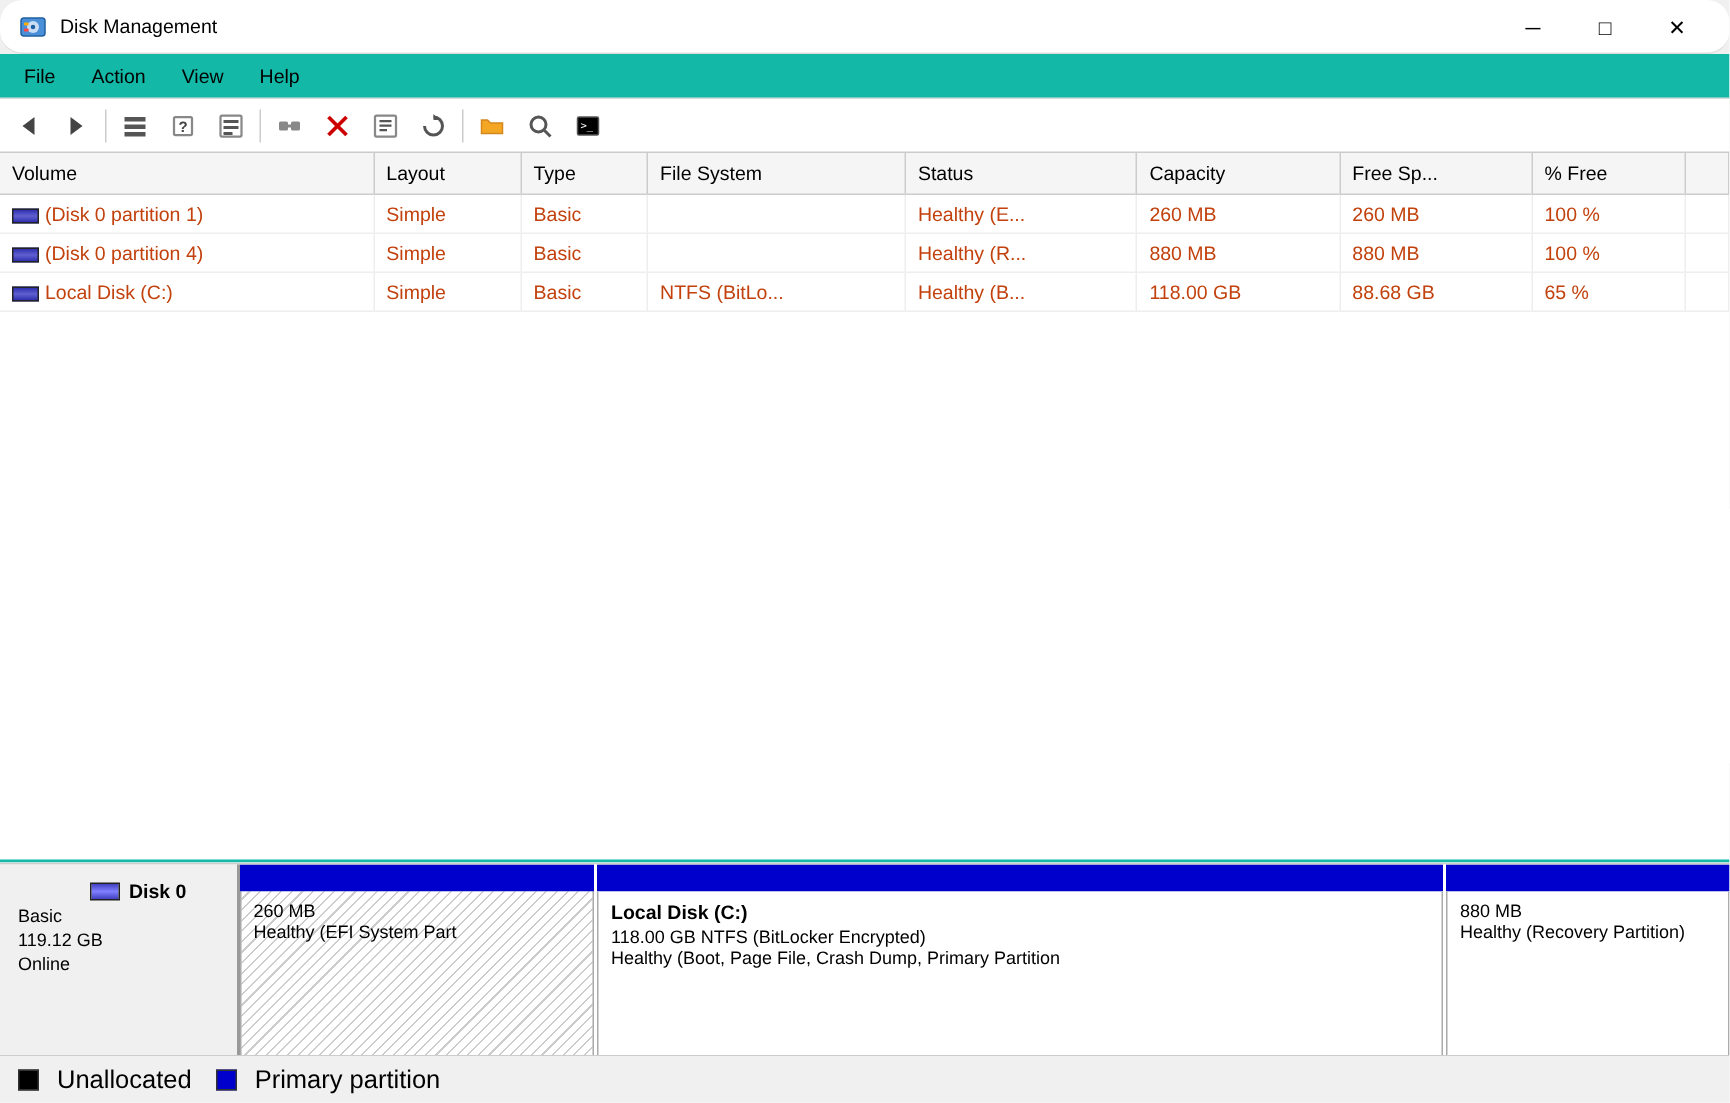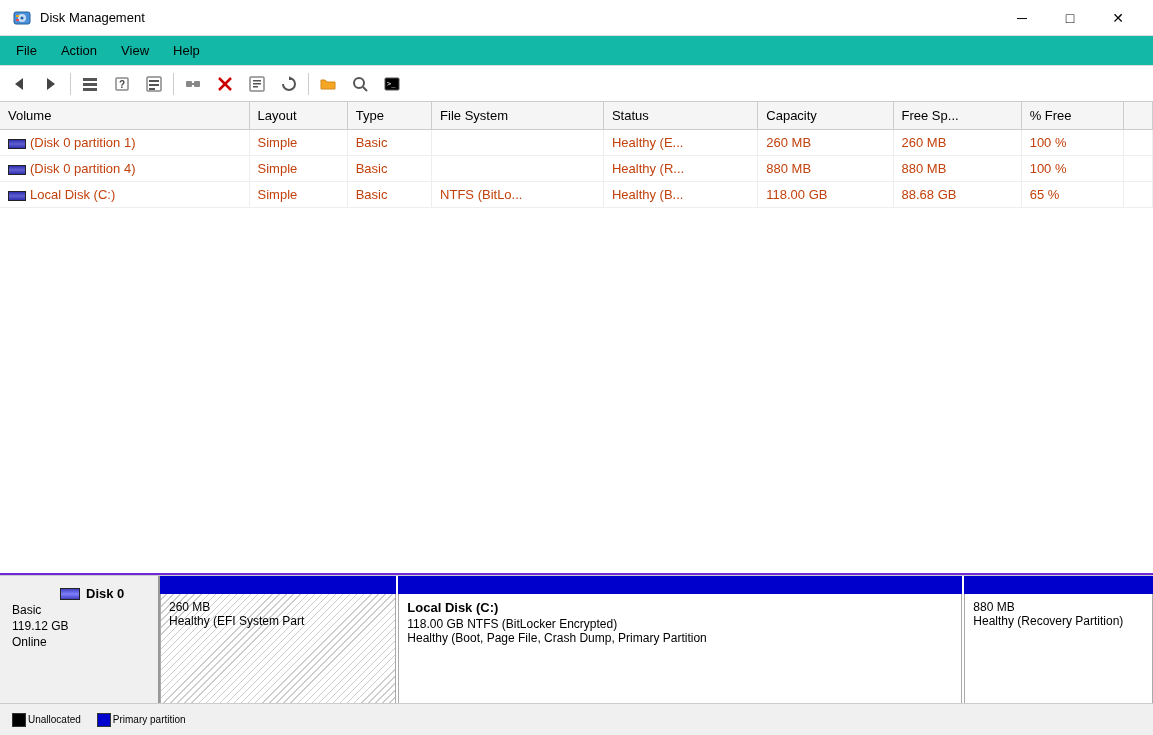--- a/index.html
+++ b/index.html
@@ -3,20 +3,21 @@
   <meta charset="utf-8">
   <style>
     * { margin: 0; padding: 0; box-sizing: border-box; }
     body { font-family: 'Segoe UI', Arial, sans-serif; font-size: 13px; background: #f0f0f0; user-select: none; }
 
     
     .title-bar {
       display: flex; align-items: center; justify-content: space-between;
       background: #fff; padding: 6px 12px; border-bottom: 1px solid #ddd;
       height: 36px;
+      border-radius: 15px;
     }
     .title-bar-left { display: flex; align-items: center; gap: 8px; }
     .title-bar-icon { width: 20px; height: 20px; display: flex; align-items: center; justify-content: center; }
     .title-bar-title { font-size: 13px; color: #000; }
     .title-bar-controls { display: flex; gap: 2px; }
     .title-bar-btn {
       width: 46px; height: 30px; display: flex; align-items: center; justify-content: center;
       background: transparent; border: none; cursor: pointer; font-size: 14px; color: #000;
     }
 
@@ -41,21 +42,21 @@
     .toolbar-sep { width: 1px; height: 22px; background: #ccc; margin: 0 2px; }
 
     
     .main-container {
       display: flex; flex-direction: column; height: calc(735px - 36px - 30px - 36px);
       background: #fff;
     }
 
     
     .table-area {
-      flex: 1; overflow-y: auto; border-bottom: 2px solid #6d28d9;
+      flex: 1; overflow-y: auto; border-bottom: 2px solid #14b8a6;
     }
     table {
       width: 100%; border-collapse: collapse; font-size: 13px;
     }
     thead tr {
       background: #f5f5f5; border-bottom: 1px solid #ccc;
     }
     thead th {
       text-align: left; padding: 6px 8px; border-right: 1px solid #ccc;
       font-weight: normal; white-space: nowrap; color: #000;
@@ -114,21 +115,21 @@
       );
     }
     .partition-name { font-weight: bold; font-size: 13px; margin-bottom: 2px; }
 
     
     .legend-bar {
       display: flex; align-items: center; gap: 16px;
       background: #f0f0f0; border-top: 1px solid #ccc;
       padding: 6px 12px; height: 32px;
     }
-    .legend-item { display: flex; align-items: center; gap: 2px; font-size: 10px; }
+    .legend-item { display: flex; align-items: center; gap: 12px; font-size: 17px; }
     .legend-box { width: 14px; height: 14px; border: 1px solid #333; }
     .legend-unalloc { background: #000; }
     .legend-primary { background: #0000cc; }
   </style>
 </head>
 <body>
 
 <div class="title-bar">
   <div class="title-bar-left">
     <div class="title-bar-icon">

